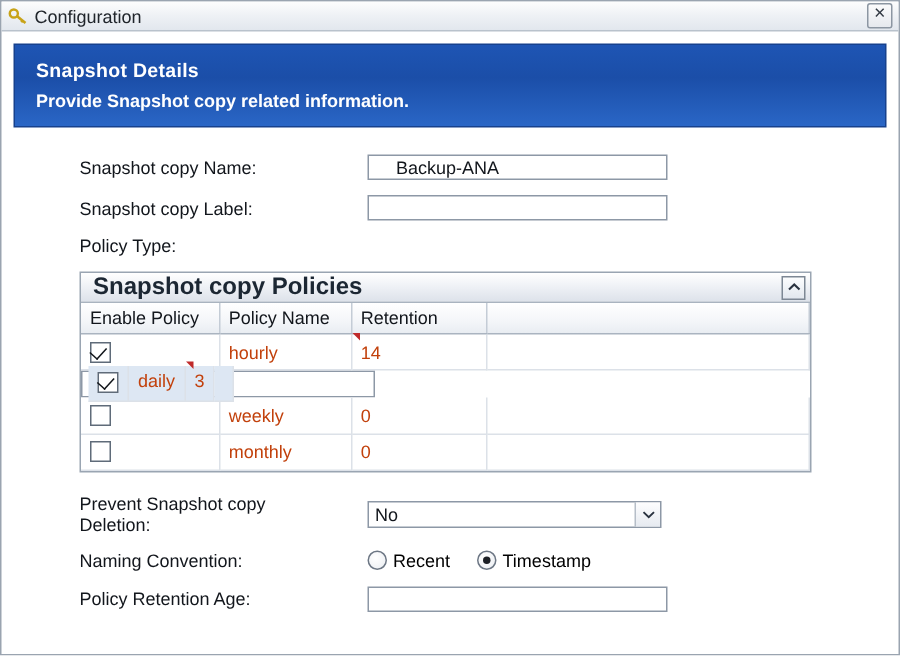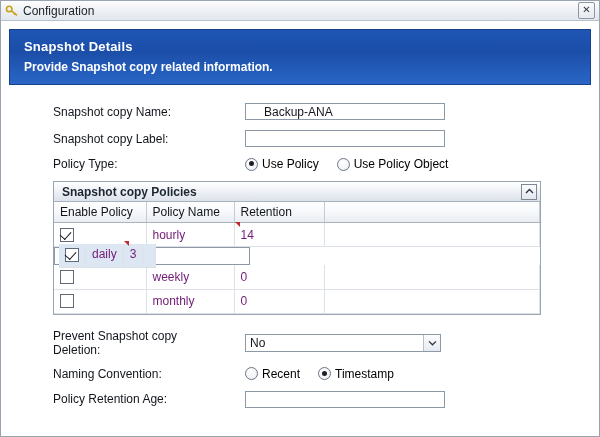--- a/index.html
+++ b/index.html
@@ -161,21 +161,21 @@
     height: 20px;
     background: linear-gradient(to bottom, #ffffff 0%, #eceff4 55%, #dde2ea 100%);
     border-bottom: 1px solid #a9b3bf;
     display: flex;
     align-items: center;
     padding: 0 3px 0 8px;
     box-sizing: border-box;
   }
   .panel-head .t {
     flex: 1 1 auto;
-    font-size: 12px;
+    font-size: 16px;
     font-weight: bold;
     color: #1c2733;
   }
   .collapse-btn {
     width: 14px;
     height: 14px;
     border: 1px solid #7d8794;
     background: linear-gradient(to bottom, #fcfdfe, #e2e7ee);
     display: flex;
     align-items: center;
@@ -196,21 +196,21 @@
     color: #12161c;
     background: linear-gradient(to bottom, #ffffff 0%, #f4f6f9 60%, #e9edf2 100%);
     border-right: 1px solid #c4ccd6;
     border-bottom: 1px solid #aab4c0;
     padding: 3px 6px;
     height: 18px;
     box-sizing: border-box;
   }
   table.grid td {
     font-size: 12px;
-    color: #701a75;
+    color: #c2410c;
     border-right: 1px solid #dce1e8;
     border-bottom: 1px solid #dce1e8;
     padding: 3px 6px;
     height: 24px;
     box-sizing: border-box;
     background: #ffffff;
   }
   table.grid tr.sel td {
     background: #dde7f3;
   }
@@ -308,30 +308,20 @@
       <input class="txt" type="text" value="Backup-ANA" style="">
     </div>
 
     <div class="row">
       <span class="lbl">Snapshot copy Label:</span>
       <input class="txt" type="text" value="" style="">
     </div>
 
     <div class="row">
       <span class="lbl">Policy Type:</span>
-      <div class="radio-group">
-        <span class="radio-opt">
-          <span class="radio checked"></span>
-          <span>Use Policy</span>
-        </span>
-        <span class="radio-opt">
-          <span class="radio"></span>
-          <span>Use Policy Object</span>
-        </span>
-      </div>
     </div>
 
     <div class="panel">
       <div class="panel-head">
         <span class="t">Snapshot copy Policies</span>
         <span class="collapse-btn">
           <svg width="9" height="7" viewBox="0 0 9 7">
             <path d="M1 5 L4.5 1.6 L8 5" fill="none" stroke="#2a3340" stroke-width="1.4"></path>
           </svg>
         </span>

